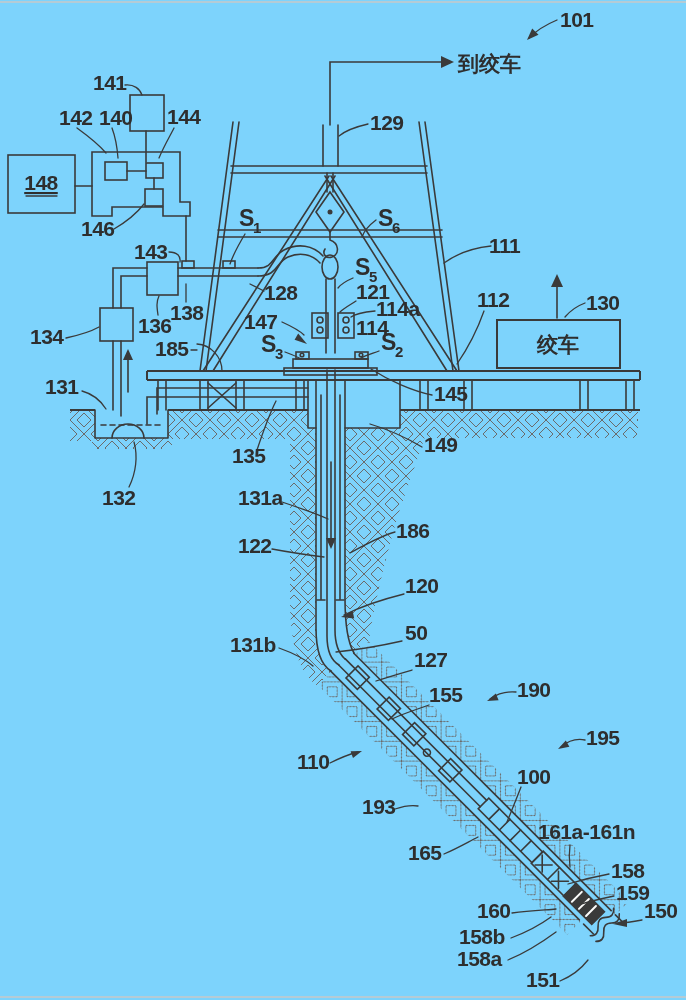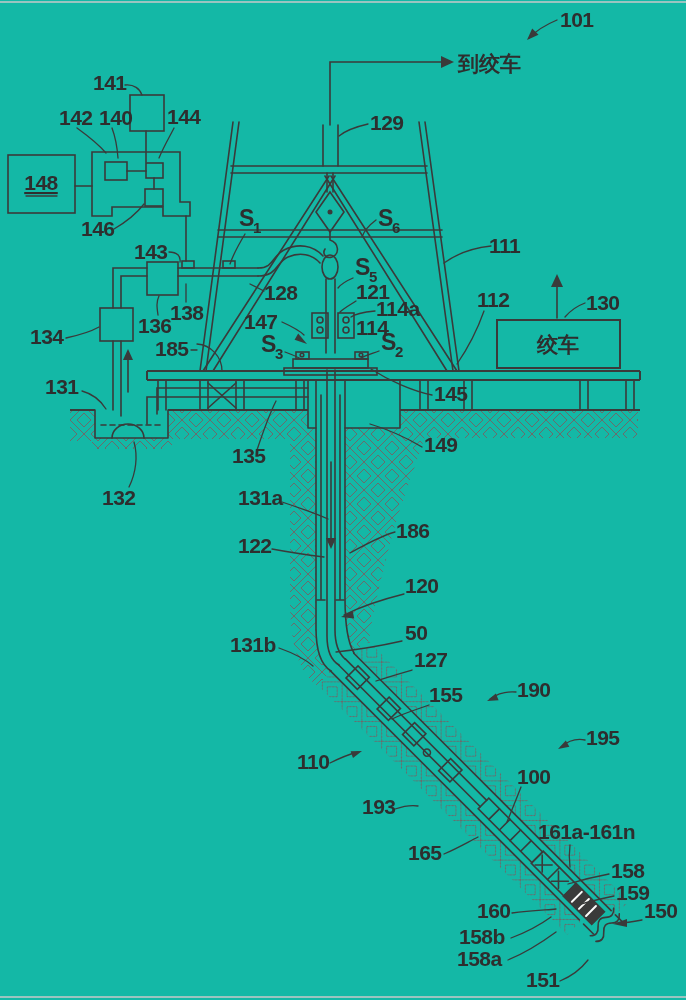--- a/index.html
+++ b/index.html
@@ -1,16 +1,16 @@
 <!DOCTYPE html>
 <html><head>
 <meta charset="utf-8">
 <style>
   html,body{margin:0;padding:0;background:#ffffff;}
-  .stage{position:relative;width:686px;height:1000px;background:#14b8a6;overflow:hidden;
+  .stage{position:relative;width:686px;height:1000px;background:#7dd3fc;overflow:hidden;
          font-family:"Liberation Sans", sans-serif;}
   svg{display:block}
   .lbl{font-family:"Liberation Sans", sans-serif;font-size:21px;font-weight:700;fill:#2e2e2e;letter-spacing:-0.5px;}
   .lbl-cn{font-family:"Liberation Sans","DejaVu Sans",sans-serif;font-size:21px;font-weight:700;fill:#2e2e2e;}
   .sensor{font-family:"Liberation Sans", sans-serif;font-size:23px;font-weight:700;fill:#2e2e2e;}
   .sensor-sub{font-family:"Liberation Sans", sans-serif;font-size:15px;font-weight:700;fill:#2e2e2e;}
   .ink{stroke:#3a3a3a;fill:none;stroke-width:1.6;stroke-linecap:round;}
   .ink2{stroke:#3a3a3a;fill:none;stroke-width:2;stroke-linecap:butt;}
   .thin{stroke:#3a3a3a;fill:none;stroke-width:1.3;stroke-linecap:round;}
   .solid{fill:#3a3a3a;stroke:none;}

